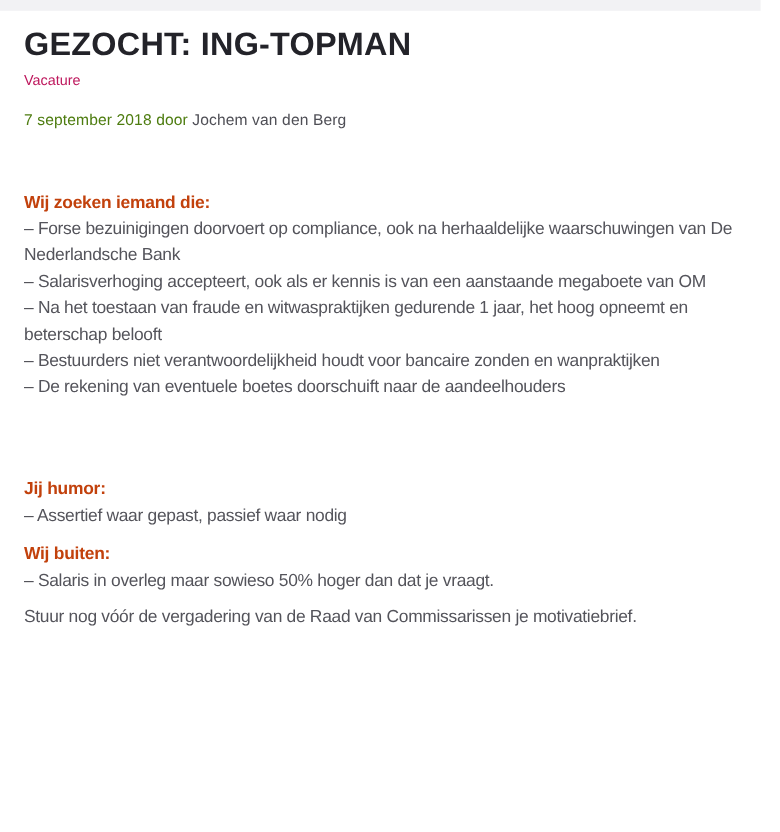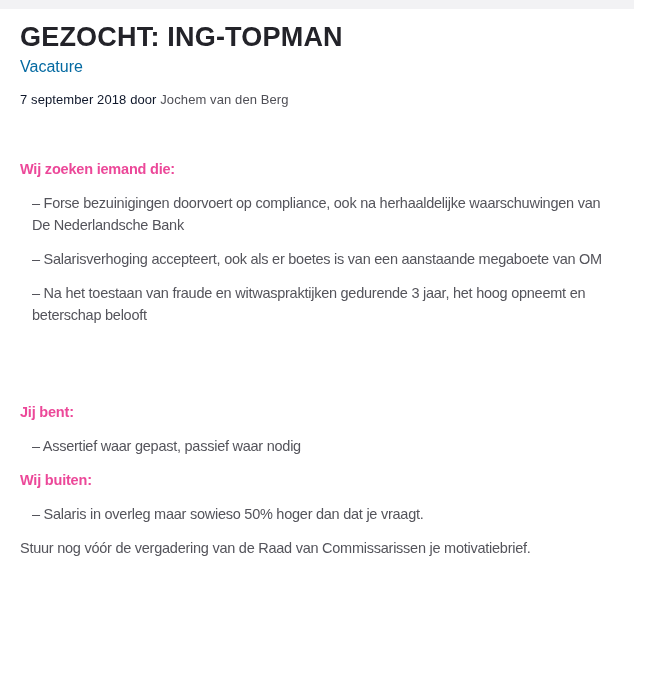--- a/index.html
+++ b/index.html
@@ -27,56 +27,56 @@
     margin: 14px 0 0 0;
     font-size: 27px;
     line-height: 28px;
     font-weight: 700;
     letter-spacing: 0.2px;
     color: #232329;
   }
   .category {
     display: inline-block;
     margin-top: 7px;
-    font-size: 16px;
+    font-size: 12px;
     line-height: 18px;
-    color: #0369a1;
+    color: #be185d;
     text-decoration: none;
     cursor: pointer;
   }
   .meta {
     margin-top: 16px;
     font-size: 13px;
     line-height: 15px;
     letter-spacing: 0.1px;
   }
-  .meta-light { color: #0f172a; }
+  .meta-light { color: #4d7c0f; }
   .meta-author {
     color: #4f4f56;
     text-decoration: none;
     cursor: pointer;
     margin-top: 46px;
   }
   .article-body {
     margin-top: 51px;
     font-size: 14.5px;
     line-height: 22px;
     letter-spacing: -0.25px;
     color: #54545b;
     width: 612px;
   }
-  .article-body p { margin: 12px; }
+  .article-body p { margin: 0; }
   p.intro { margin: 0 0 10px 0; }
   h2.section-heading {
     margin: 10px 0 0 0;
     font-size: 14.5px;
     line-height: 22px;
     font-weight: 700;
     letter-spacing: -0.2px;
-    color: #ec4899;
+    color: #c2410c;
   }
   .spacer {
     height: 53px;
   }
   p.closing { margin: 8px 0 0 0; }
 </style>
 </head>
 <body>
 
 <div class="page">
@@ -92,26 +92,28 @@
         <span class="meta-light">door</span>
         <a class="meta-author">Jochem van den Berg</a>
       </div>
     </header>
 
     <article class="article-body">
 
 
       <h2 class="section-heading">Wij zoeken iemand die:</h2>
       <p class="item">– Forse bezuinigingen doorvoert op compliance, ook na herhaaldelijke waarschuwingen van De Nederlandsche Bank</p>
-      <p class="item">– Salarisverhoging accepteert, ook als er boetes is van een aanstaande megaboete van OM</p>
-      <p class="item">– Na het toestaan van fraude en witwaspraktijken gedurende 3 jaar, het hoog opneemt en beterschap belooft</p>
+      <p class="item">– Salarisverhoging accepteert, ook als er kennis is van een aanstaande megaboete van OM</p>
+      <p class="item">– Na het toestaan van fraude en witwaspraktijken gedurende 1 jaar, het hoog opneemt en beterschap belooft</p>
+      <p class="item">– Bestuurders niet verantwoordelijkheid houdt voor bancaire zonden en wanpraktijken</p>
+      <p class="item">– De rekening van eventuele boetes doorschuift naar de aandeelhouders</p>
 
       <div class="spacer"></div>
 
-      <h2 class="section-heading">Jij bent:</h2>
+      <h2 class="section-heading">Jij humor:</h2>
       <p class="item">– Assertief waar gepast, passief waar nodig</p>
 
       <h2 class="section-heading">Wij buiten:</h2>
       <p class="item">– Salaris in overleg maar sowieso 50% hoger dan dat je vraagt.</p>
 
       <p class="closing">Stuur nog vóór de vergadering van de Raad van Commissarissen je motivatiebrief.</p>
 
     </article>
   </div>
 </div>

